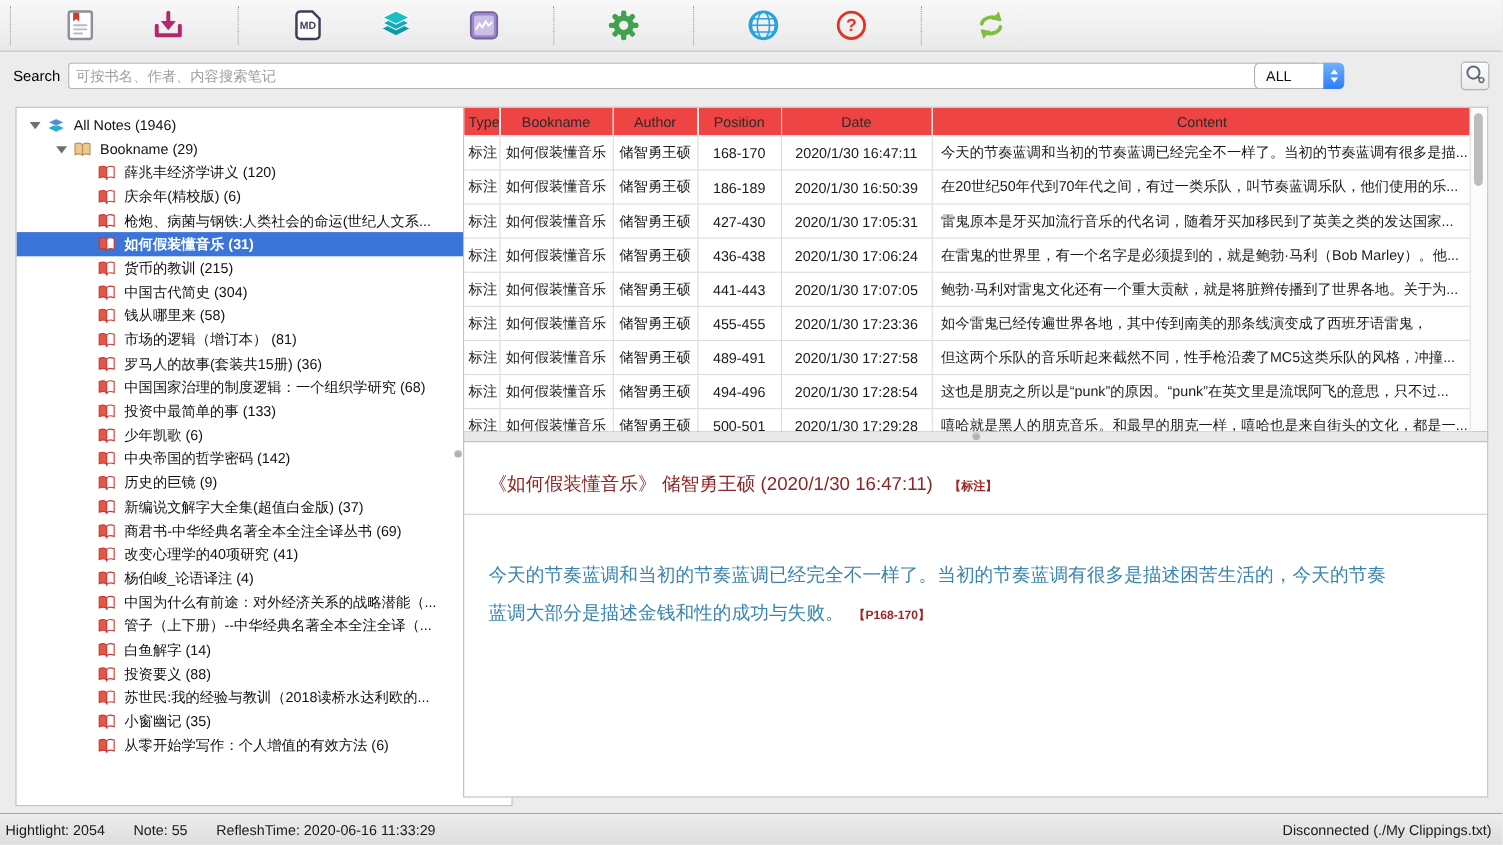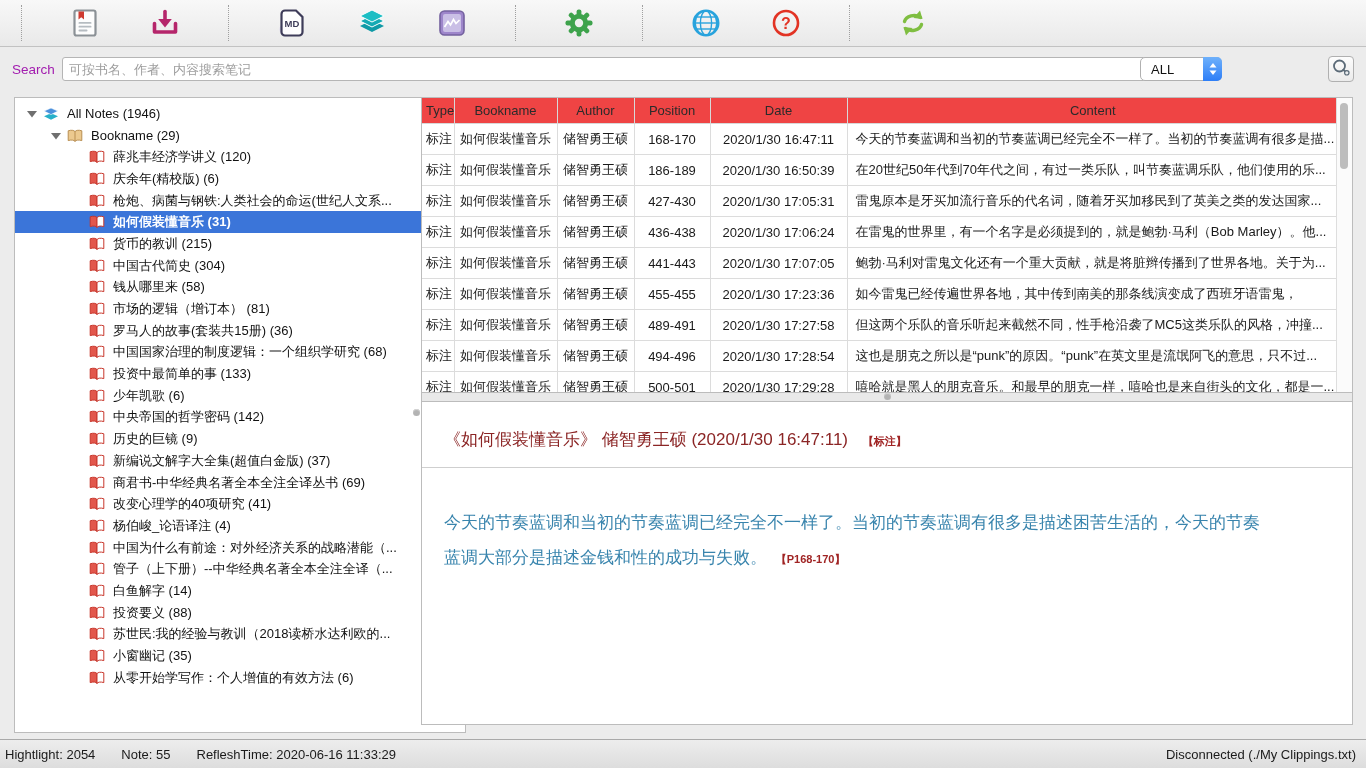--- a/index.html
+++ b/index.html
@@ -7,27 +7,27 @@
     width:1366px;height:768px;position:relative;overflow:hidden;
     background:#ececec;
     font-family:"Liberation Sans","DejaVu Sans",sans-serif;
     -webkit-font-smoothing:antialiased;
   }
   
   .toolbar{
     position:absolute;top:0;left:0;right:0;height:46px;
     background:linear-gradient(#f8f8f8,#e9e9e9);
     border-bottom:1px solid #c2c2c2;
-    display:flex;align-items:center;padding-left:14px;gap:32px;
+    display:flex;align-items:center;padding-left:2px;gap:32px;
   }
   .tb-sep{width:0;height:36px;border-left:1px dotted #9f9f9f;margin:0 7px;}
   .tb-icon{width:34px;height:34px;margin:0 7px;display:flex;align-items:center;justify-content:center;cursor:pointer;}
   
   .search-row{position:absolute;top:47px;left:0;right:0;height:47px;}
-  .search-label{position:absolute;left:12px;top:15px;font-size:13.5px;color:#a21caf;}
+  .search-label{position:absolute;left:12px;top:15px;font-size:13.5px;color:#000000;}
   .search-input{
     position:absolute;left:62px;top:10px;width:1122px;height:22px;
     border:1px solid #b5b5b5;border-radius:3px;background:#fff;
     font-size:13px;padding:0 6px;color:#222;outline:none;
     font-family:inherit;
   }
   .search-input::placeholder{color:#9d9d9d;}
   .filter-select{
     position:absolute;left:1140px;top:10px;width:82px;height:24px;
     background:#fff;border:1px solid #b0b0b0;border-radius:5px;

